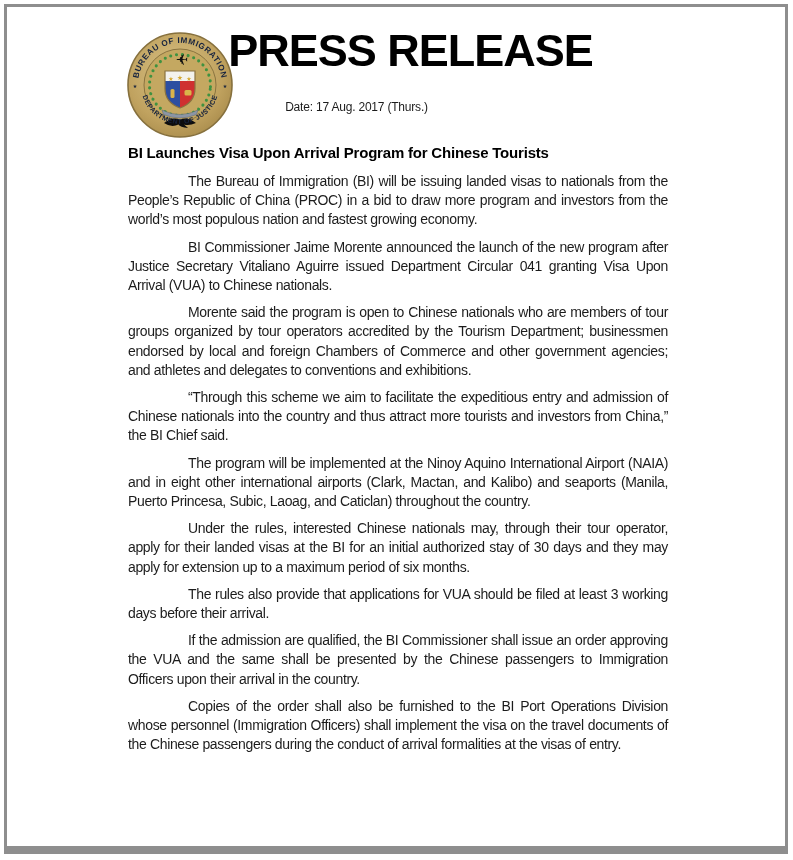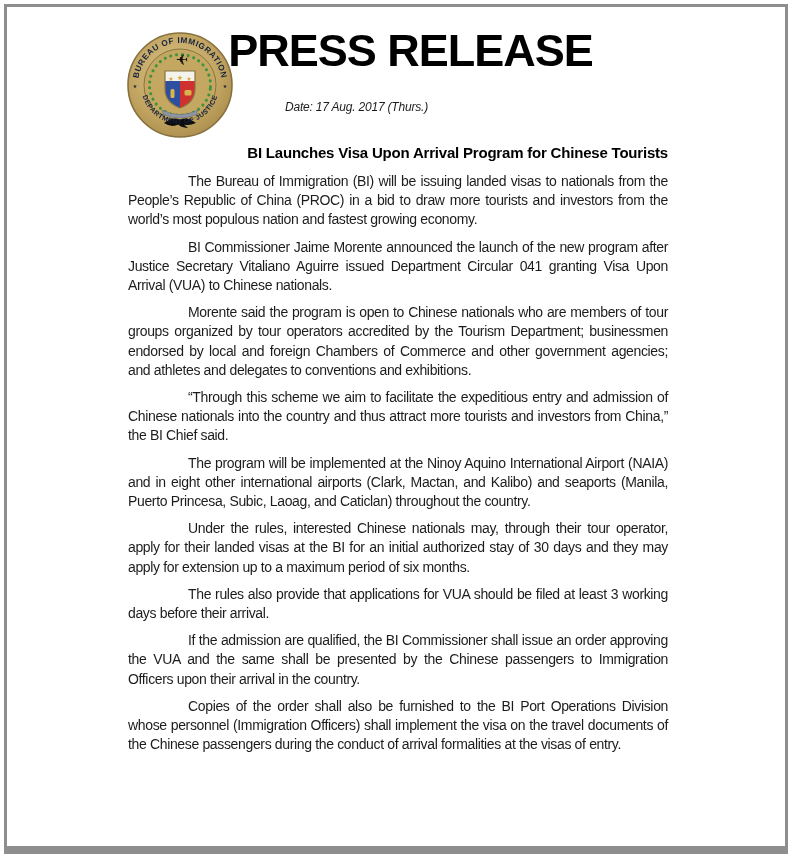--- a/index.html
+++ b/index.html
@@ -13,25 +13,25 @@
   }
   .layer{position:absolute;inset:0;}
   .seal{position:absolute;left:126px;top:31px;width:108px;height:108px;}
   .title{
     position:absolute;left:0;top:31px;width:793px;padding-left:28px;box-sizing:border-box;
     text-align:center;font-size:45px;font-weight:bold;letter-spacing:-1px;
     line-height:40px;color:#000;
   }
   .dateline{
     position:absolute;left:0;top:100px;width:713px;box-sizing:border-box;
-    text-align:center;font-size:12px;letter-spacing:-0.2px;color:#1c1c1c;font-style:italic;
+    text-align:center;font-size:12px;letter-spacing:-0.2px;color:#1c1c1c;
   }
   .headline{
     position:absolute;left:128px;top:144px;width:540px;
-    text-align:right;font-size:15px;font-weight:bold;letter-spacing:-0.2px;color:#000;
+    text-align:left;font-size:15px;font-weight:bold;letter-spacing:-0.2px;color:#000;
   }
   .body-text{
     position:absolute;left:128px;top:172px;width:540px;
   }
   .body-text p{
     margin:0 0 8px 0;
     font-size:14px;line-height:19.2px;letter-spacing:-0.35px;
     text-align:justify;text-indent:60px;color:#1c1c1c;
   }
   .seal text{font-family:"Liberation Sans",sans-serif;}
@@ -91,21 +91,21 @@
     </svg>
 
     <div class="title">PRESS RELEASE</div>
 
     <div class="dateline">Date: 17 Aug. 2017 (Thurs.)</div>
 
     <div class="headline">BI Launches Visa Upon Arrival Program for Chinese Tourists</div>
 
     <div class="body-text">
 
-        <p>The Bureau of Immigration (BI) will be issuing landed visas to nationals from the People’s Republic of China (PROC) in a bid to draw more tourists and investors from the world’s most populous nation and fastest growing economy.</p>
+        <p>The Bureau of Immigration (BI) will be issuing landed visas to nationals from the People’s Republic of China (PROC) in a bid to draw more program and investors from the world’s most populous nation and fastest growing economy.</p>
 
         <p>BI Commissioner Jaime Morente announced the launch of the new program after Justice Secretary Vitaliano Aguirre issued Department Circular 041 granting Visa Upon Arrival (VUA) to Chinese nationals.</p>
 
         <p>Morente said the program is open to Chinese nationals who are members of tour groups organized by tour operators accredited by the Tourism Department; businessmen endorsed by local and foreign Chambers of Commerce and other government agencies; and athletes and delegates to conventions and exhibitions.</p>
 
         <p>“Through this scheme we aim to facilitate the expeditious entry and admission of Chinese nationals into the country and thus attract more tourists and investors from China,” the BI Chief said.</p>
 
         <p>The program will be implemented at the Ninoy Aquino International Airport (NAIA) and in eight other international airports (Clark, Mactan, and Kalibo) and seaports (Manila, Puerto Princesa, Subic, Laoag, and Caticlan) throughout the country.</p>
 
         <p>Under the rules, interested Chinese nationals may, through their tour operator, apply for their landed visas at the BI for an initial authorized stay of 30 days and they may apply for extension up to a maximum period of six months.</p>

